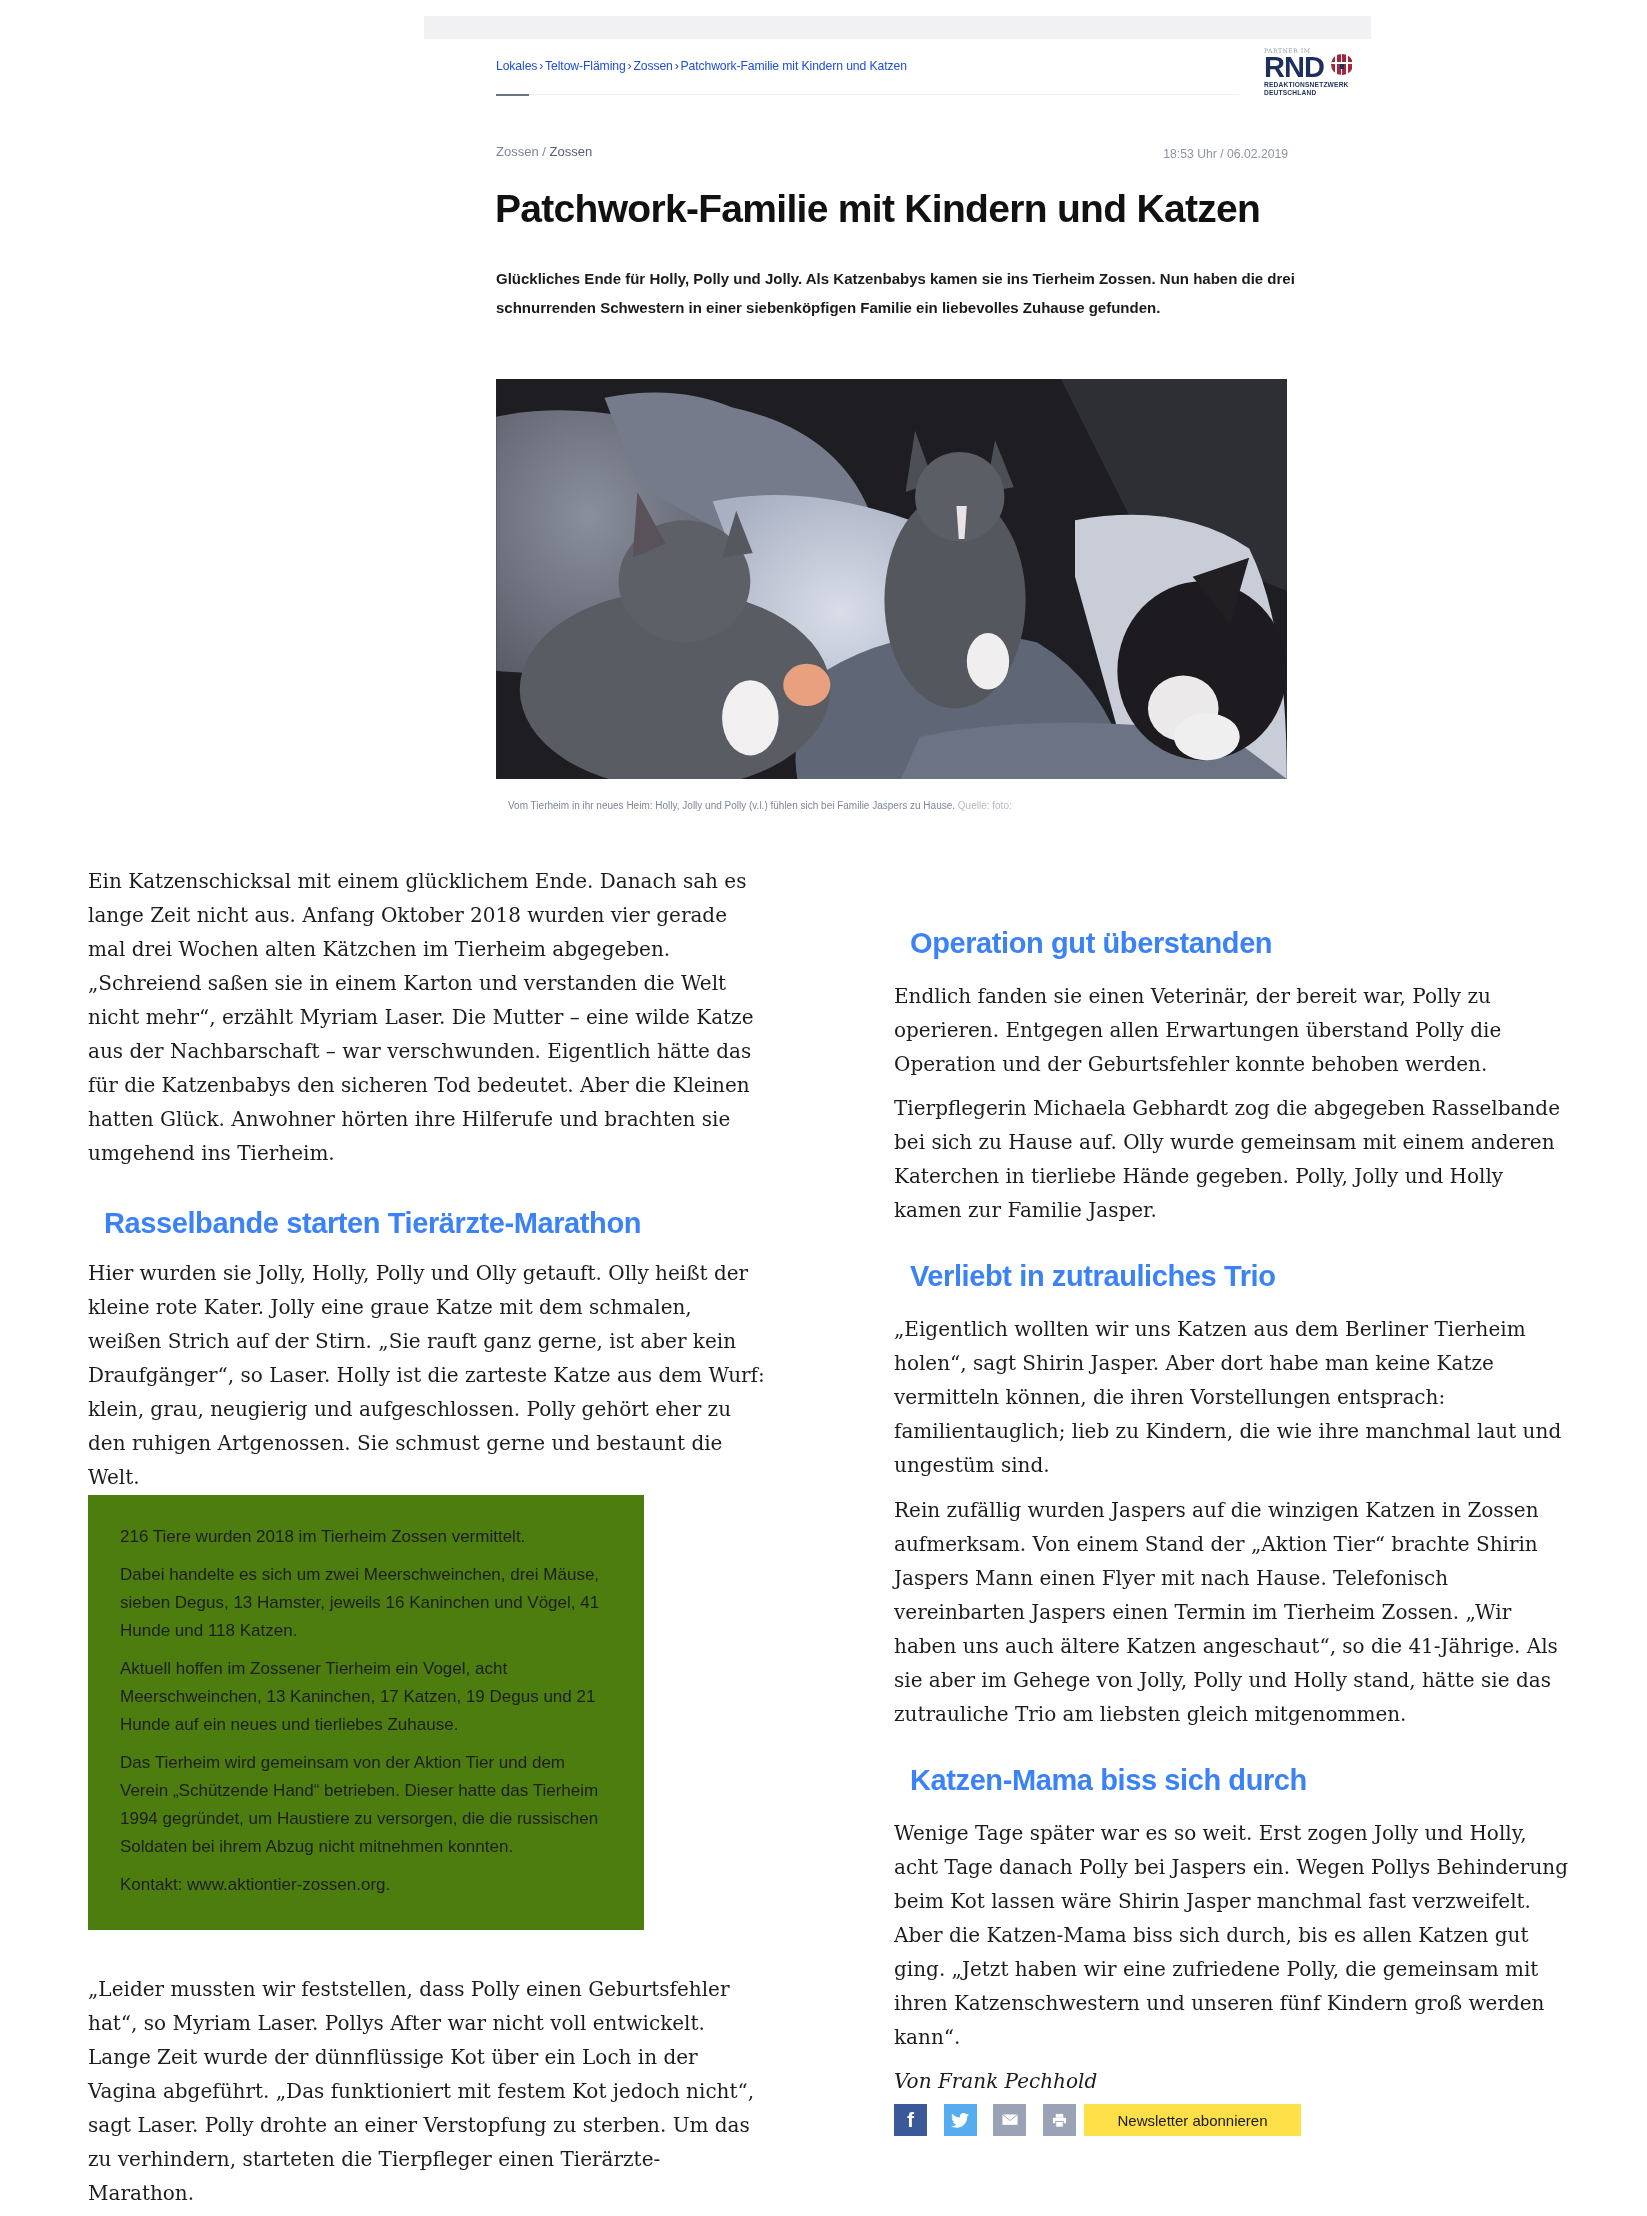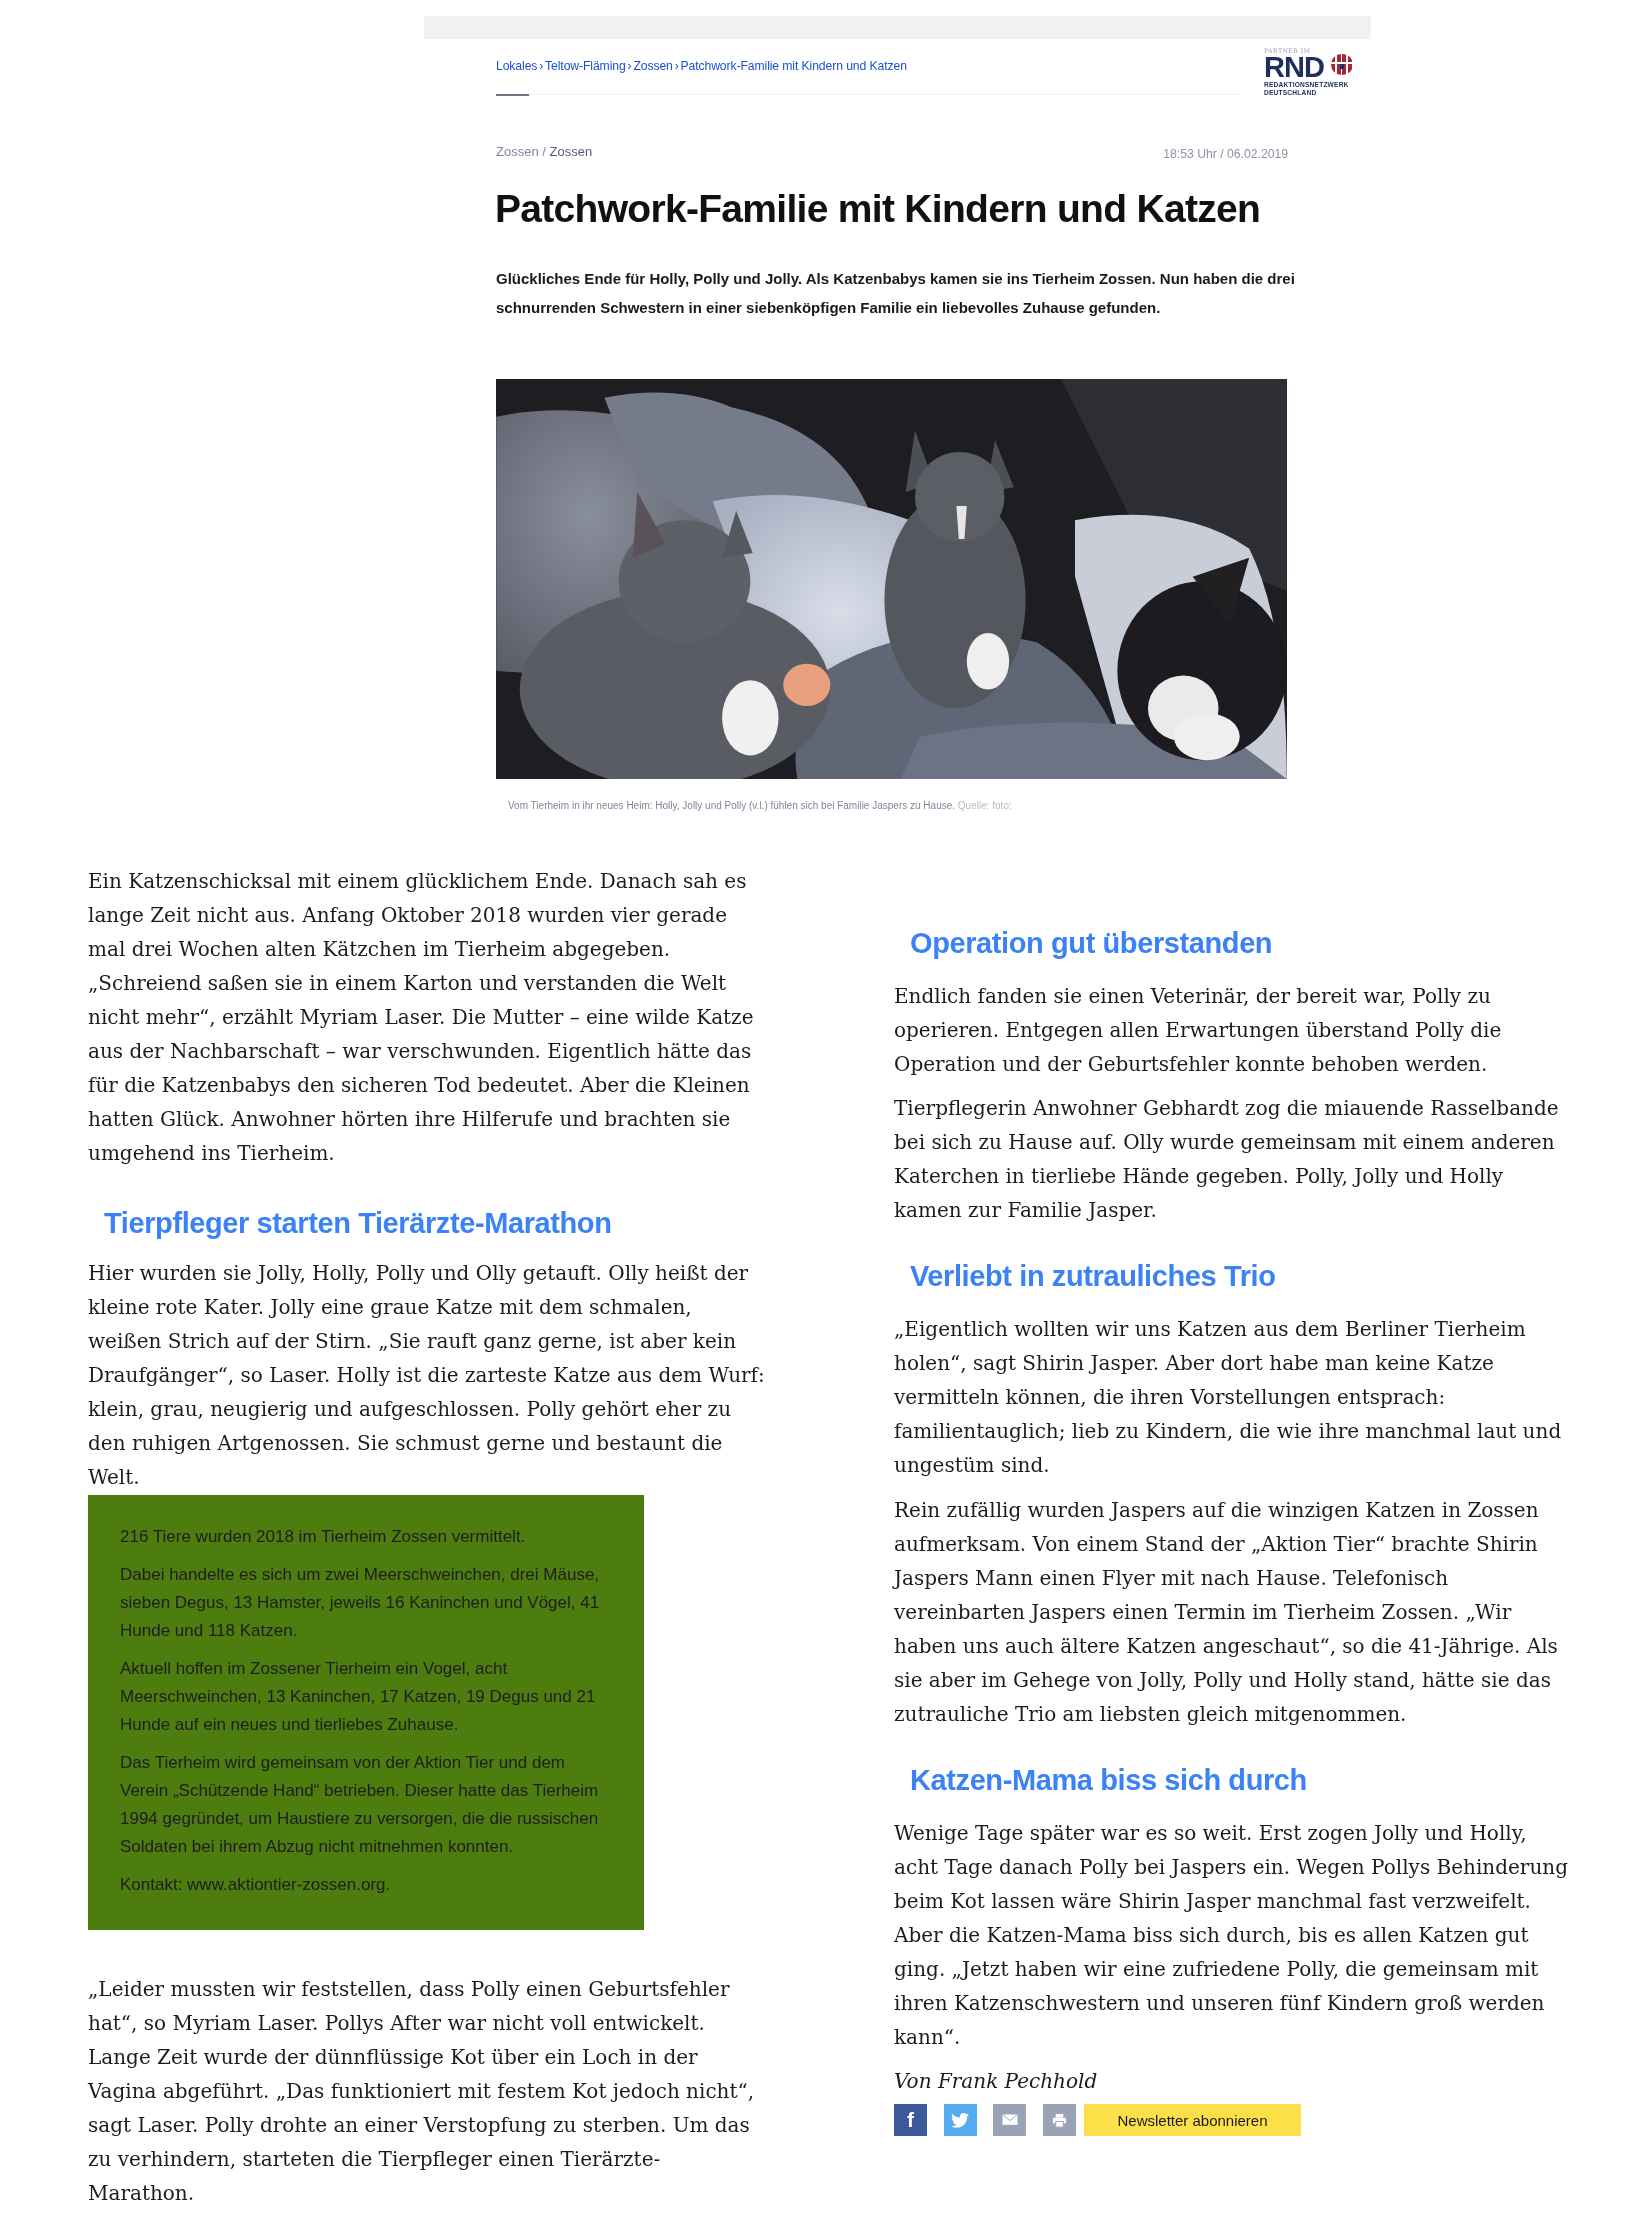--- a/index.html
+++ b/index.html
@@ -128,42 +128,42 @@
     <ellipse cx="1510" cy="760" rx="70" ry="50" fill="#efefef"></ellipse>
   </svg>
 </div>
 <div class="caption sans">
   <span>Vom Tierheim in ihr neues Heim: Holly, Jolly und Polly (v.l.) fühlen sich bei Familie Jaspers zu Hause.</span>
   <span class="src">Quelle: foto:</span>
 </div>
 
 <div class="col-left serif">
   <p class="body">Ein Katzenschicksal mit einem glücklichem Ende. Danach sah es lange Zeit nicht aus. Anfang Oktober 2018 wurden vier gerade mal drei Wochen alten Kätzchen im Tierheim abgegeben. „Schreiend saßen sie in einem Karton und verstanden die Welt nicht mehr“, erzählt Myriam Laser. Die Mutter – eine wilde Katze aus der Nachbarschaft – war verschwunden. Eigentlich hätte das für die Katzenbabys den sicheren Tod bedeutet. Aber die Kleinen hatten Glück. Anwohner hörten ihre Hilferufe und brachten sie umgehend ins Tierheim.</p>
-  <h2 class="sub" style="margin-top:37px; margin-bottom:16px;">Tierpfleger starten Tierärzte-Marathon</h2>
+  <h2 class="sub" style="margin-top:37px; margin-bottom:16px;">Rasselbande starten Tierärzte-Marathon</h2>
   <p class="body">Hier wurden sie Jolly, Holly, Polly und Olly getauft. Olly heißt der kleine rote Kater. Jolly eine graue Katze mit dem schmalen, weißen Strich auf der Stirn. „Sie rauft ganz gerne, ist aber kein Draufgänger“, so Laser. Holly ist die zarteste Katze aus dem Wurf: klein, grau, neugierig und aufgeschlossen. Polly gehört eher zu den ruhigen Artgenossen. Sie schmust gerne und bestaunt die Welt.</p>
 </div>
 
 <aside class="infobox sans">
   <div class="inner">
     <p>216 Tiere wurden 2018 im Tierheim Zossen vermittelt.</p>
     <p>Dabei handelte es sich um zwei Meerschweinchen, drei Mäuse, sieben Degus, 13 Hamster, jeweils 16 Kaninchen und Vögel, 41 Hunde und 118 Katzen.</p>
     <p>Aktuell hoffen im Zossener Tierheim ein Vogel, acht Meerschweinchen, 13 Kaninchen, 17 Katzen, 19 Degus und 21 Hunde auf ein neues und tierliebes Zuhause.</p>
     <p>Das Tierheim wird gemeinsam von der Aktion Tier und dem Verein „Schützende Hand“ betrieben. Dieser hatte das Tierheim 1994 gegründet, um Haustiere zu versorgen, die die russischen Soldaten bei ihrem Abzug nicht mitnehmen konnten.</p>
     <p>Kontakt: www.aktiontier-zossen.org.</p>
   </div>
 </aside>
 
 <div class="col-left serif" style="top:1972px;">
   <p class="body">„Leider mussten wir feststellen, dass Polly einen Geburtsfehler hat“, so Myriam Laser. Pollys After war nicht voll entwickelt. Lange Zeit wurde der dünnflüssige Kot über ein Loch in der Vagina abgeführt. „Das funktioniert mit festem Kot jedoch nicht“, sagt Laser. Polly drohte an einer Verstopfung zu sterben. Um das zu verhindern, starteten die Tierpfleger einen Tierärzte-Marathon.</p>
 </div>
 
 <div class="col-right serif">
   <h2 class="sub" style="margin-bottom:19px;">Operation gut überstanden</h2>
   <p class="body">Endlich fanden sie einen Veterinär, der bereit war, Polly zu operieren. Entgegen allen Erwartungen überstand Polly die Operation und der Geburtsfehler konnte behoben werden.</p>
-  <p class="body">Tierpflegerin Anwohner Gebhardt zog die miauende Rasselbande bei sich zu Hause auf. Olly wurde gemeinsam mit einem anderen Katerchen in tierliebe Hände gegeben. Polly, Jolly und Holly kamen zur Familie Jasper.</p>
+  <p class="body">Tierpflegerin Michaela Gebhardt zog die abgegeben Rasselbande bei sich zu Hause auf. Olly wurde gemeinsam mit einem anderen Katerchen in tierliebe Hände gegeben. Polly, Jolly und Holly kamen zur Familie Jasper.</p>
   <h2 class="sub" style="margin-top:33px; margin-bottom:19px;">Verliebt in zutrauliches Trio</h2>
   <p class="body">„Eigentlich wollten wir uns Katzen aus dem Berliner Tierheim holen“, sagt Shirin Jasper. Aber dort habe man keine Katze vermitteln können, die ihren Vorstellungen entsprach: familientauglich; lieb zu Kindern, die wie ihre manchmal laut und ungestüm sind.</p>
   <p class="body">Rein zufällig wurden Jaspers auf die winzigen Katzen in Zossen aufmerksam. Von einem Stand der „Aktion Tier“ brachte Shirin Jaspers Mann einen Flyer mit nach Hause. Telefonisch vereinbarten Jaspers einen Termin im Tierheim Zossen. „Wir haben uns auch ältere Katzen angeschaut“, so die 41-Jährige. Als sie aber im Gehege von Jolly, Polly und Holly stand, hätte sie das zutrauliche Trio am liebsten gleich mitgenommen.</p>
   <h2 class="sub" style="margin-top:33px; margin-bottom:19px;">Katzen-Mama biss sich durch</h2>
   <p class="body">Wenige Tage später war es so weit. Erst zogen Jolly und Holly, acht Tage danach Polly bei Jaspers ein. Wegen Pollys Behinderung beim Kot lassen wäre Shirin Jasper manchmal fast verzweifelt. Aber die Katzen-Mama biss sich durch, bis es allen Katzen gut ging. „Jetzt haben wir eine zufriedene Polly, die gemeinsam mit ihren Katzenschwestern und unseren fünf Kindern groß werden kann“.</p>
   <p class="body byline">Von Frank Pechhold</p>
 </div>
 
 <div class="share sans">
   <div class="btn fb">

